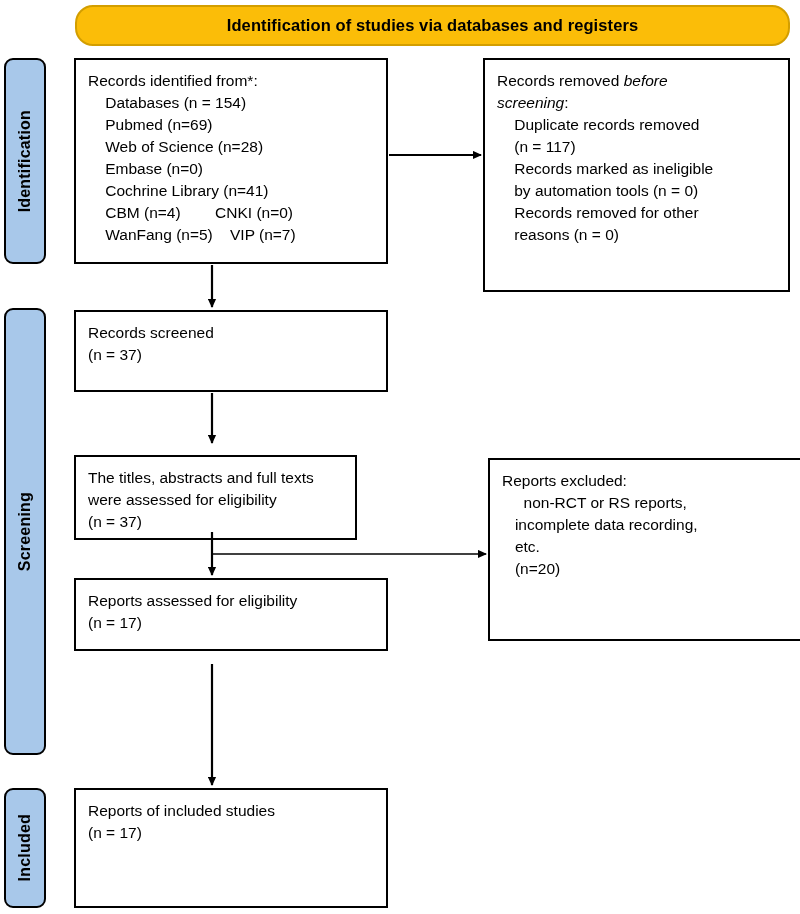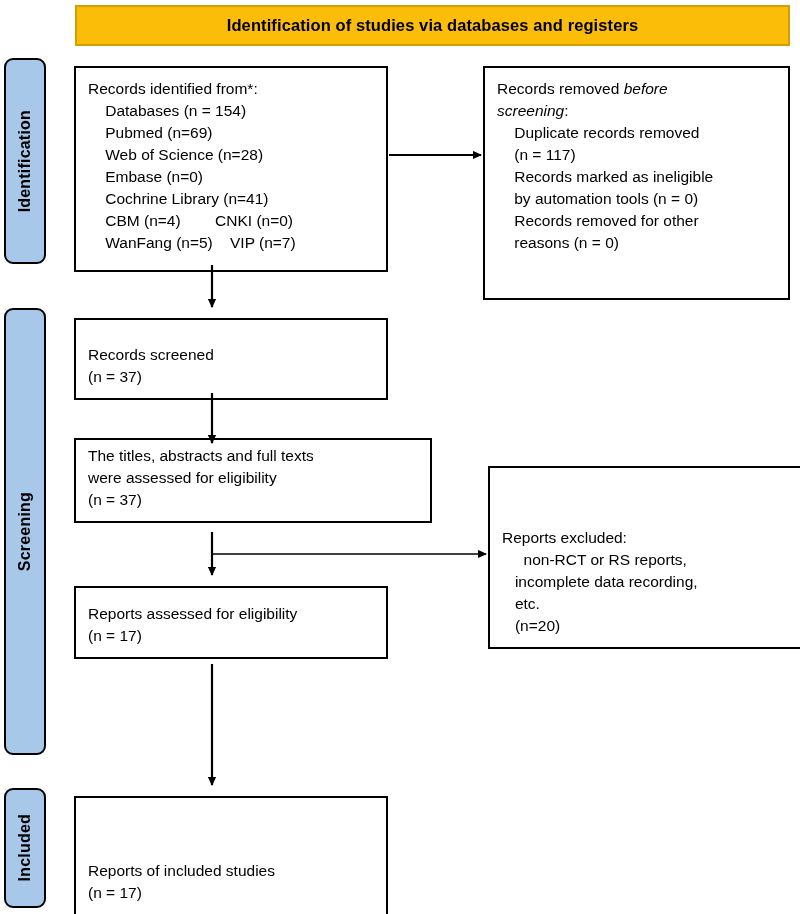--- a/index.html
+++ b/index.html
@@ -18,21 +18,21 @@
 
   
   .banner {
     position: absolute;
     left: 75px;
     top: 5px;
     width: 715px;
     height: 41px;
     background: #fbbd08;
     border: 2px solid #d39e00;
-    border-radius: 0;
+    border-radius: 18px;
     box-sizing: border-box;
     display: flex;
     align-items: center;
     justify-content: center;
   }
   .banner-text {
     font-size: 16.5px;
     font-weight: bold;
     color: #000;
     letter-spacing: 0.1px;
@@ -65,40 +65,39 @@
   #stage-screening     { top: 308px; height: 447px; }
   #stage-included      { top: 788px; height: 120px; }
 
   
   .box {
     position: absolute;
     background: #ffffff;
     border: 2.5px solid #000000;
     box-sizing: border-box;
     padding: 10px 12px;
-    margin-top: 8px;
   }
   .box-text {
     font-size: 15.5px;
     line-height: 1.42;
     color: #000;
     white-space: pre-wrap;
   }
   .box-text em { font-style: italic; }
 
   #box-identified   { left: 74px;  top: 58px;  width: 314px; height: 206px; }
   #box-removed      { left: 483px; top: 58px;  width: 307px; height: 234px; }
   #box-screened     { left: 74px;  top: 310px; width: 314px; height: 82px;  }
-  #box-assessed-tit { left: 74px;  top: 430px; width: 358px; height: 85px;  }
+  #box-assessed-tit { left: 74px;  top: 455px; width: 283px; height: 85px;  }
   #box-assessed-el  { left: 74px;  top: 578px; width: 314px; height: 73px;  }
   #box-excluded     { left: 488px; top: 458px; width: 366px; height: 183px; }
   #box-included     { left: 74px;  top: 788px; width: 314px; height: 120px; }
 
   
-  .box.vcenter { display: flex; align-items: flex-end; }
+  .box.vcenter { display: flex; align-items: flex-start; }
 
   
   #connectors {
     position: absolute;
     left: 0;
     top: 0;
     width: 800px;
     height: 914px;
     pointer-events: none;
   }

